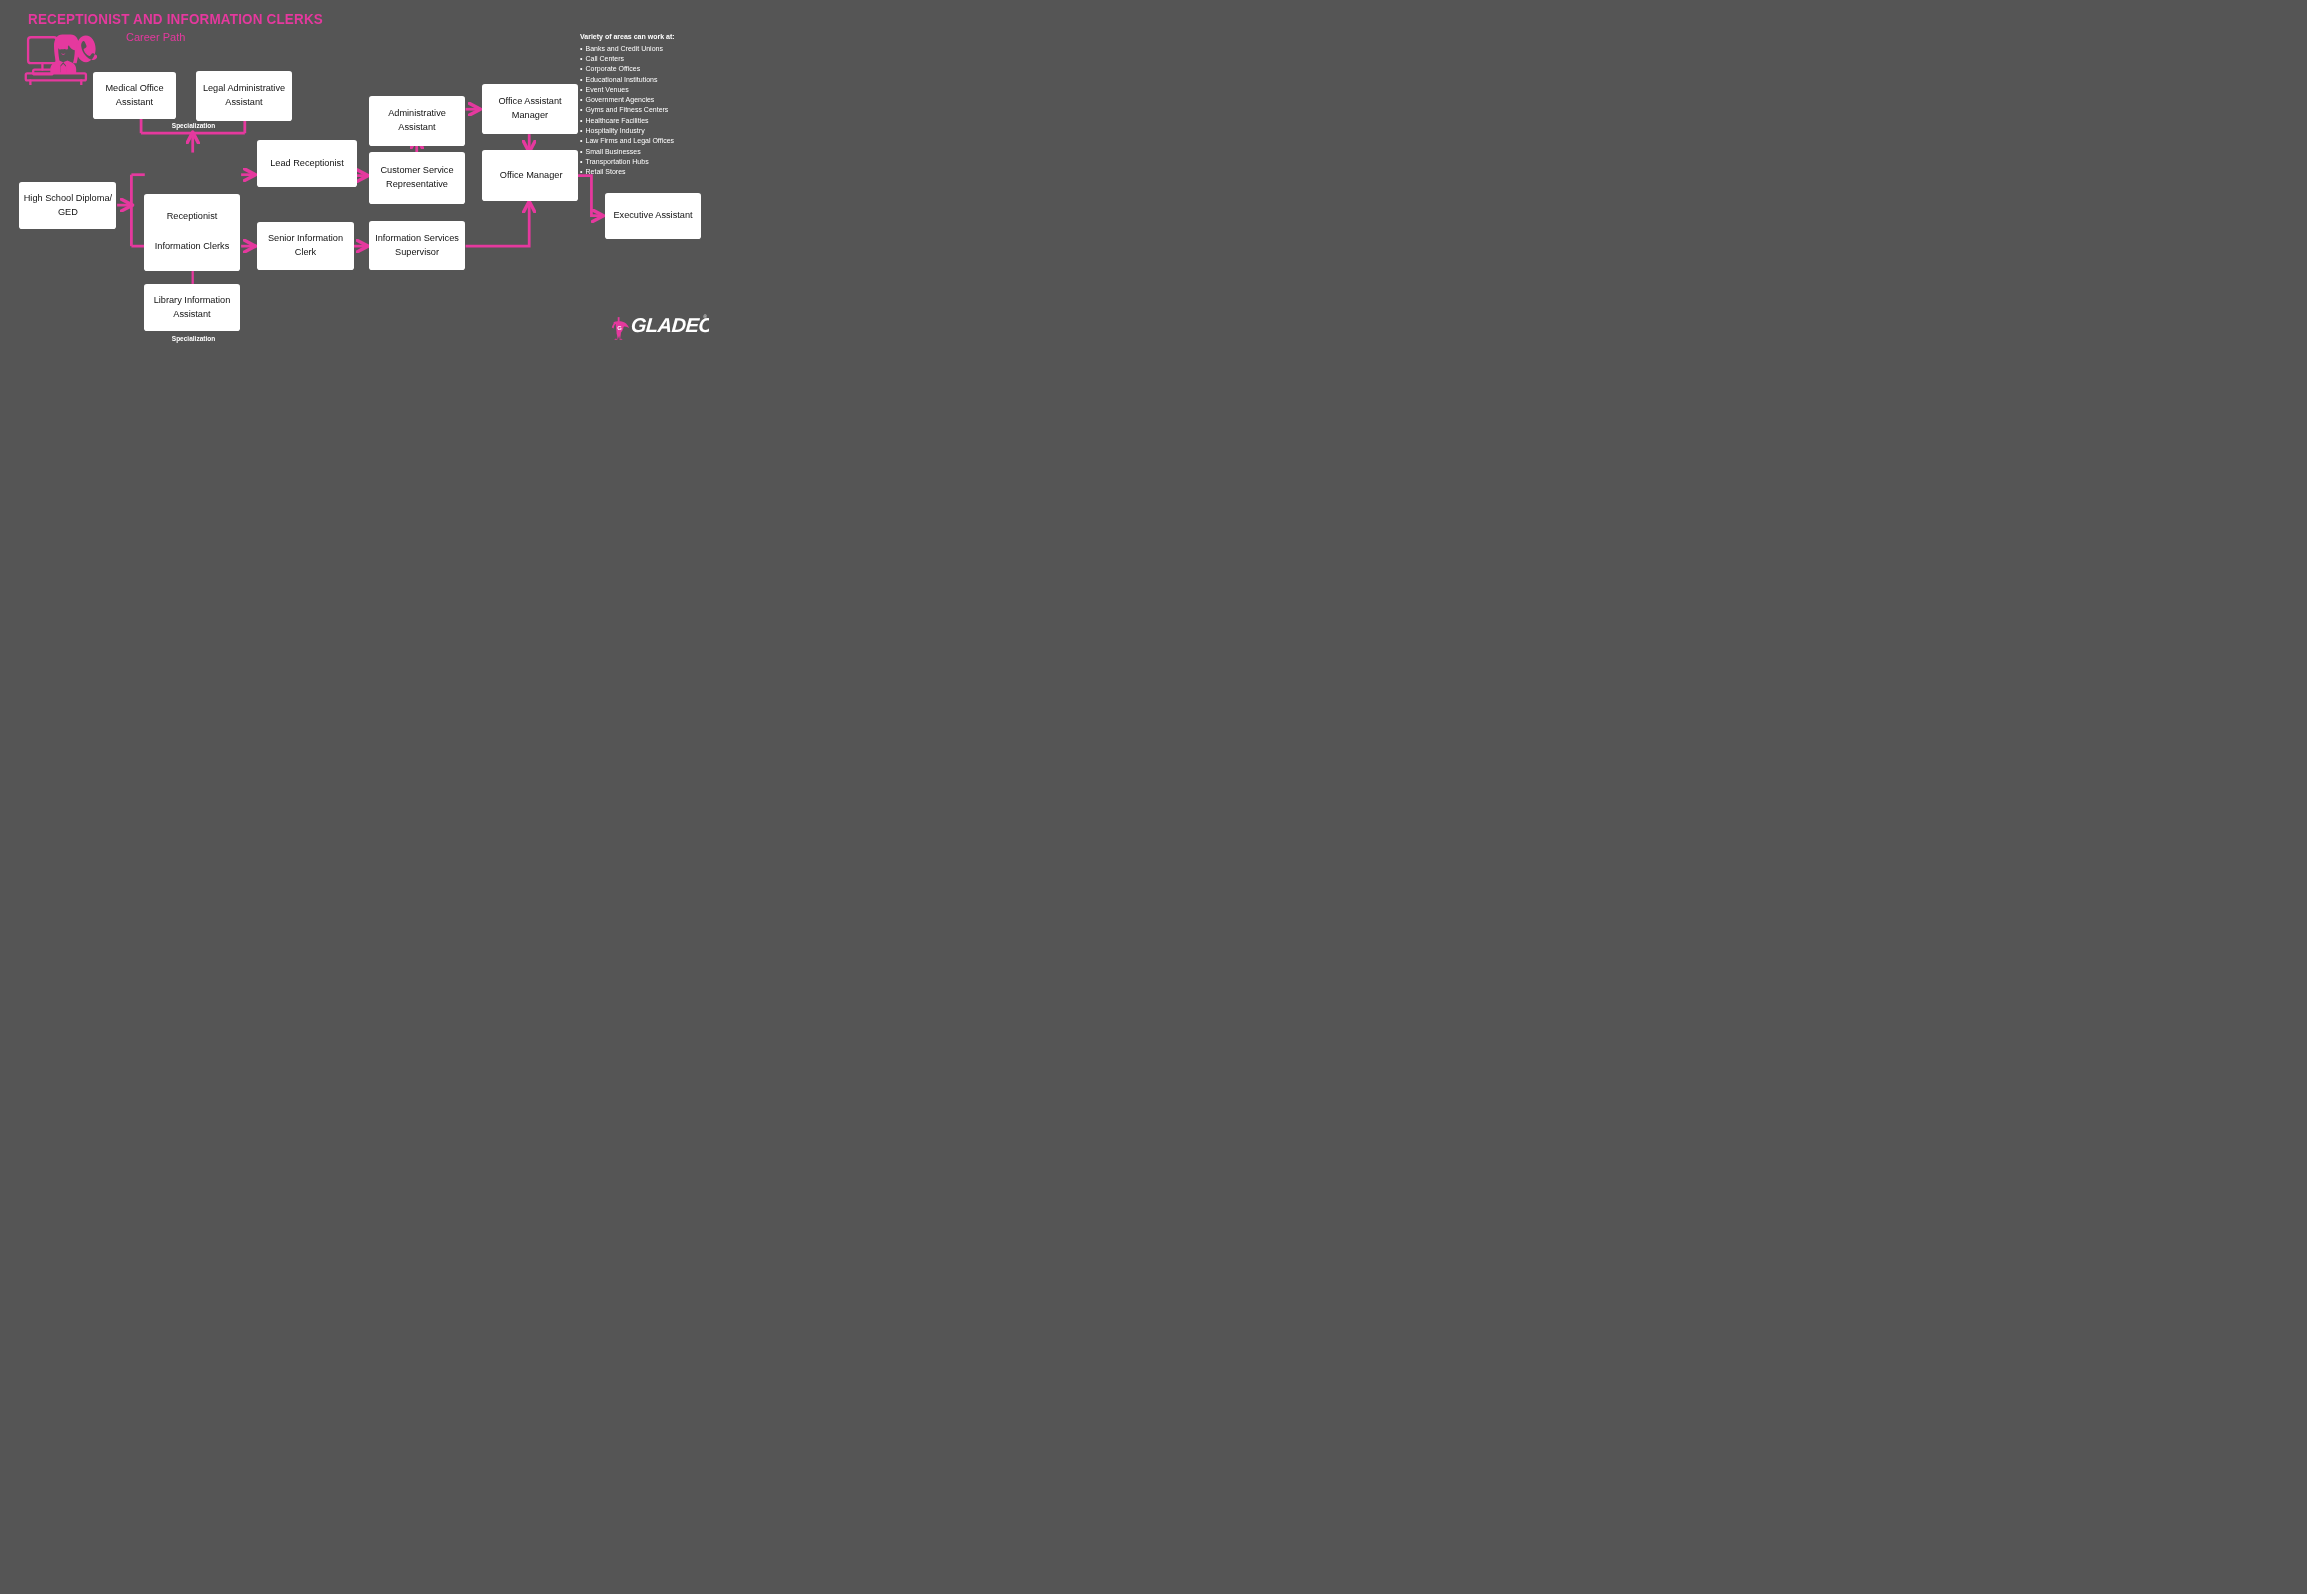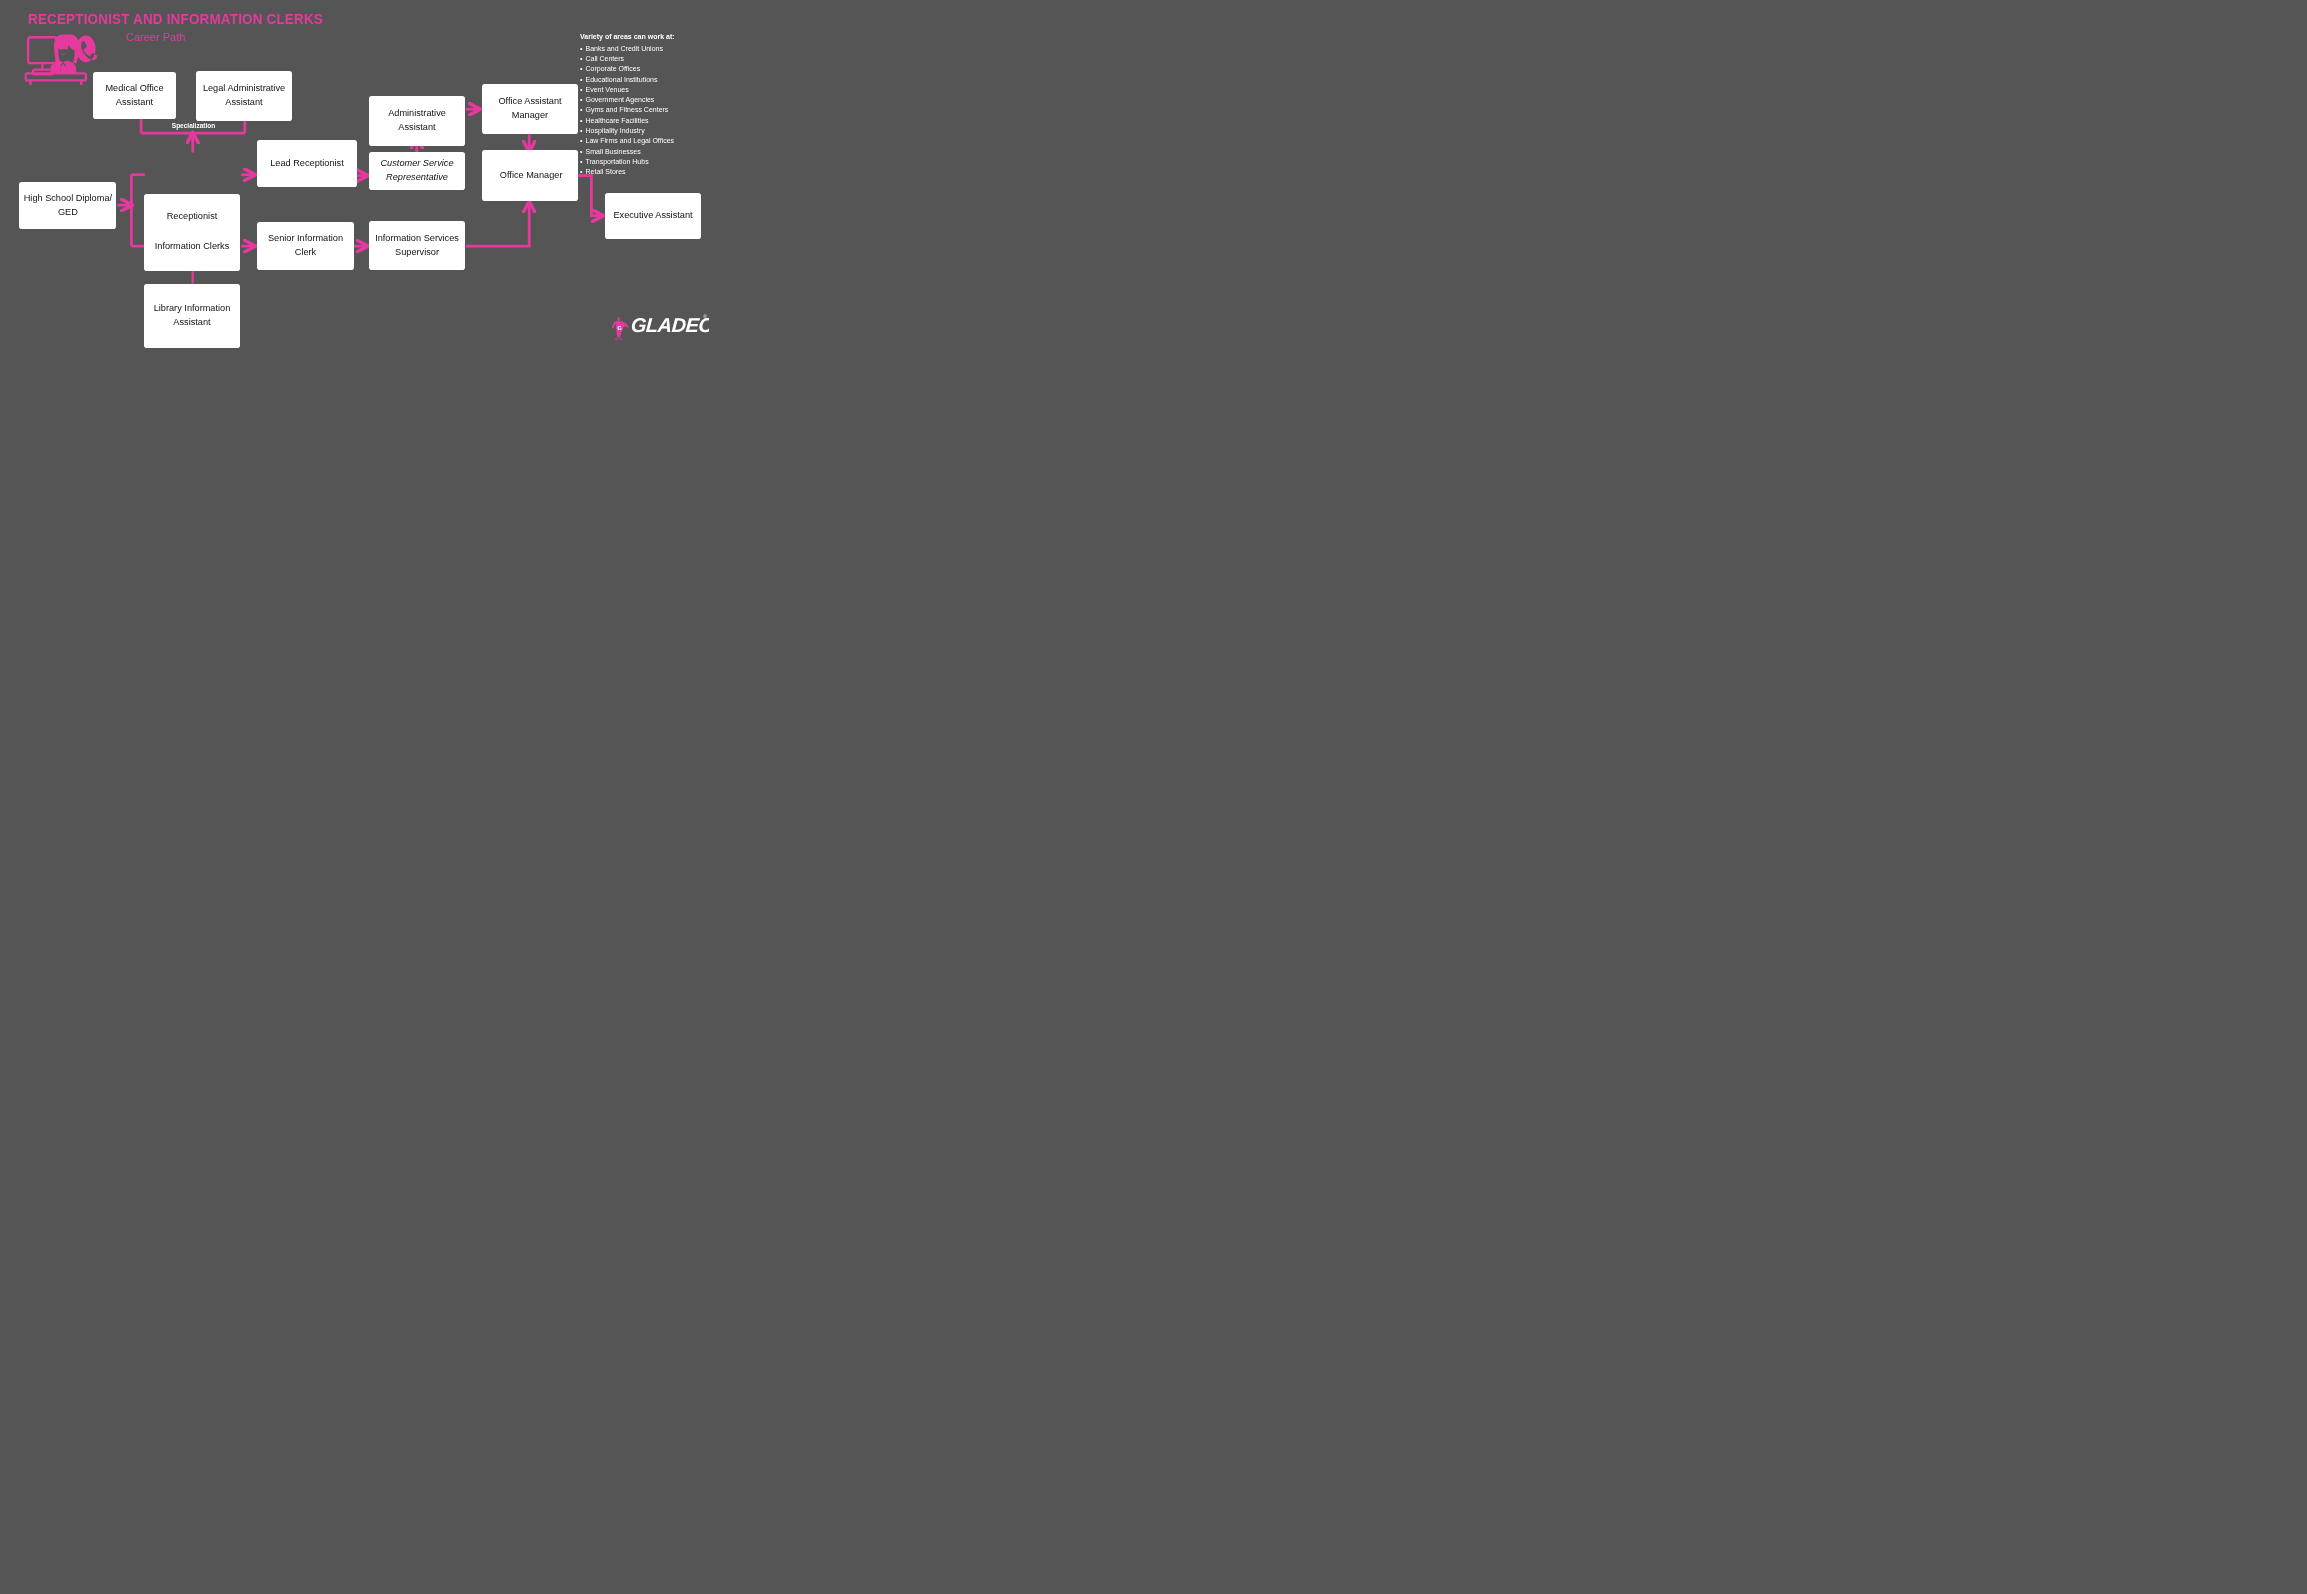--- a/index.html
+++ b/index.html
@@ -162,37 +162,37 @@
   <div class="box" style="left:196px; top:71px; width:96px; height:50px;">Legal Administrative Assistant</div>
 
   <div class="speccap" style="left:141px; top:122px; width:105px;">Specialization</div>
 
   <div class="box" style="left:19.4px; top:182px; width:97px; height:47px;">High School Diploma/ GED</div>
 
   <div class="box" style="left:144px; top:152px; width:96px; height:46px;margin-top:42px;">Receptionist</div>
 
   <div class="box" style="left:257px; top:140px; width:100px; height:47px;">Lead Receptionist</div>
 
-  <div class="box" style="left:369px; top:152px; width:96px; height:38px;font-style:italic;">Customer Service Representative</div>
+  <div class="box" style="left:369px; top:152px; width:96px; height:52px;">Customer Service Representative</div>
 
   <div class="box" style="left:369px; top:84px; width:96px; height:50px;margin-top:12px;">Administrative Assistant</div>
 
   <div class="box" style="left:482px; top:84px; width:96px; height:50px;">Office Assistant Manager</div>
 
   <div class="box" style="left:482px; top:150px; width:96px; height:51px;padding-left:6px;">Office Manager</div>
 
   <div class="box" style="left:605px; top:193px; width:96px; height:46px;">Executive Assistant</div>
 
   <div class="box" style="left:144px; top:223px; width:96px; height:48px;">Information Clerks</div>
 
   <div class="box" style="left:257px; top:222px; width:97px; height:48px;">Senior Information Clerk</div>
 
   <div class="box" style="left:369px; top:221px; width:96px; height:49px;">Information Services Supervisor</div>
 
-  <div class="box" style="left:144px; top:284px; width:96px; height:64px;">Library Information Assistant</div>
+  <div class="box" style="left:144px; top:284px; width:96px; height:47px;">Library Information Assistant</div>
 
   <div class="speccap" style="left:144px; top:335px; width:99px;">Specialization</div>
 
   <div class="logo">
     <svg style="position:absolute;left:0;top:1.8px;width:20px;height:25px;" viewBox="0 0 44 54">
       <g fill="#E5399E">
         <path d="M17 2 h4 v11 h-4z"></path>
         <path d="M8 13 c6 -3 18 -3 24 1 c5 3 8 7 10 12 c-4 -3 -8 -4 -12 -3 c-1 7 -4 12 -9 15 l-2 -9
                  c4 -2 6 -6 6 -11 c-6 -2 -12 -2 -17 1 z"></path>
         <path d="M12 14 c5 -2 12 -2 16 0 c0 6 -2 10 -6 13 l-3 13 l-4 0 z"></path>

